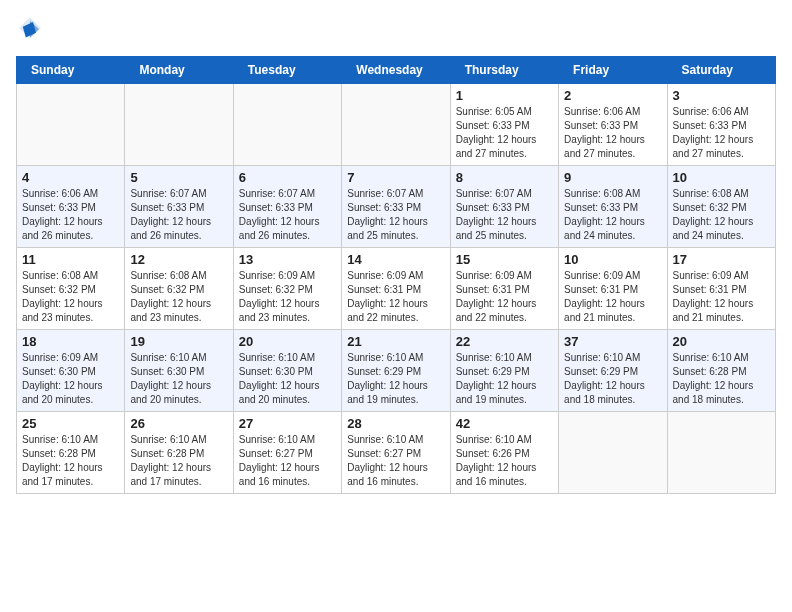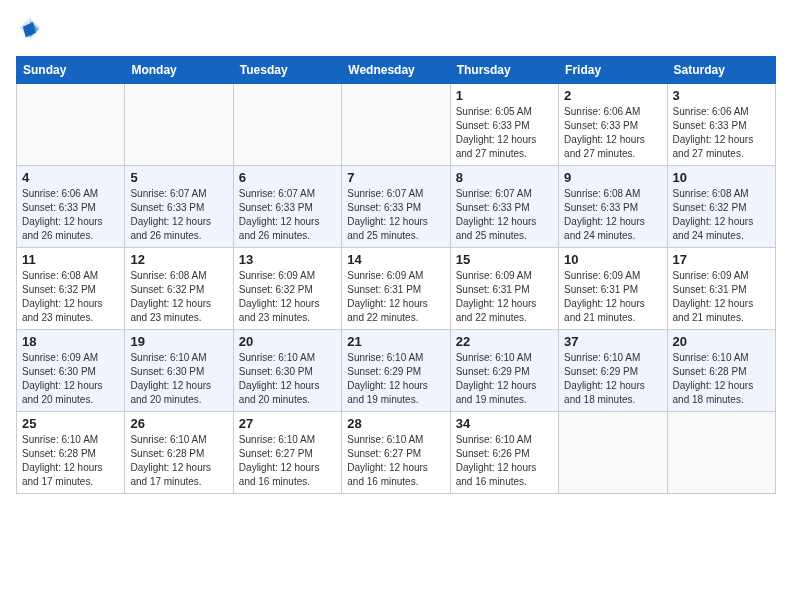--- a/index.html
+++ b/index.html
@@ -46,21 +46,21 @@
     }
     .calendar {
       width: 100%;
       border-collapse: collapse;
       font-size: 11px;
     }
     .calendar th {
       background-color: #1565c0;
       color: #fff;
       text-align: left;
-      padding: 6px 6px;
+      padding: 6px 14px;
       font-size: 12px;
       font-weight: 600;
       border: 1px solid #1565c0;
     }
     .calendar td {
       border: 1px solid #ccc;
       vertical-align: top;
       padding: 4px 5px;
       width: calc(100% / 7);
       min-height: 80px;
@@ -295,21 +295,21 @@
 Sunset: 6:27 PM
 Daylight: 12 hours and 16 minutes.</div>
         </td>
         <td>
           <div class="day-number">28</div>
           <div class="day-info">Sunrise: 6:10 AM
 Sunset: 6:27 PM
 Daylight: 12 hours and 16 minutes.</div>
         </td>
         <td>
-          <div class="day-number">34</div>
+          <div class="day-number">42</div>
           <div class="day-info">Sunrise: 6:10 AM
 Sunset: 6:26 PM
 Daylight: 12 hours and 16 minutes.</div>
         </td>
         <td class="empty-cell"></td>
         <td class="empty-cell"></td>
       </tr>
     </tbody>
 </table>
 

